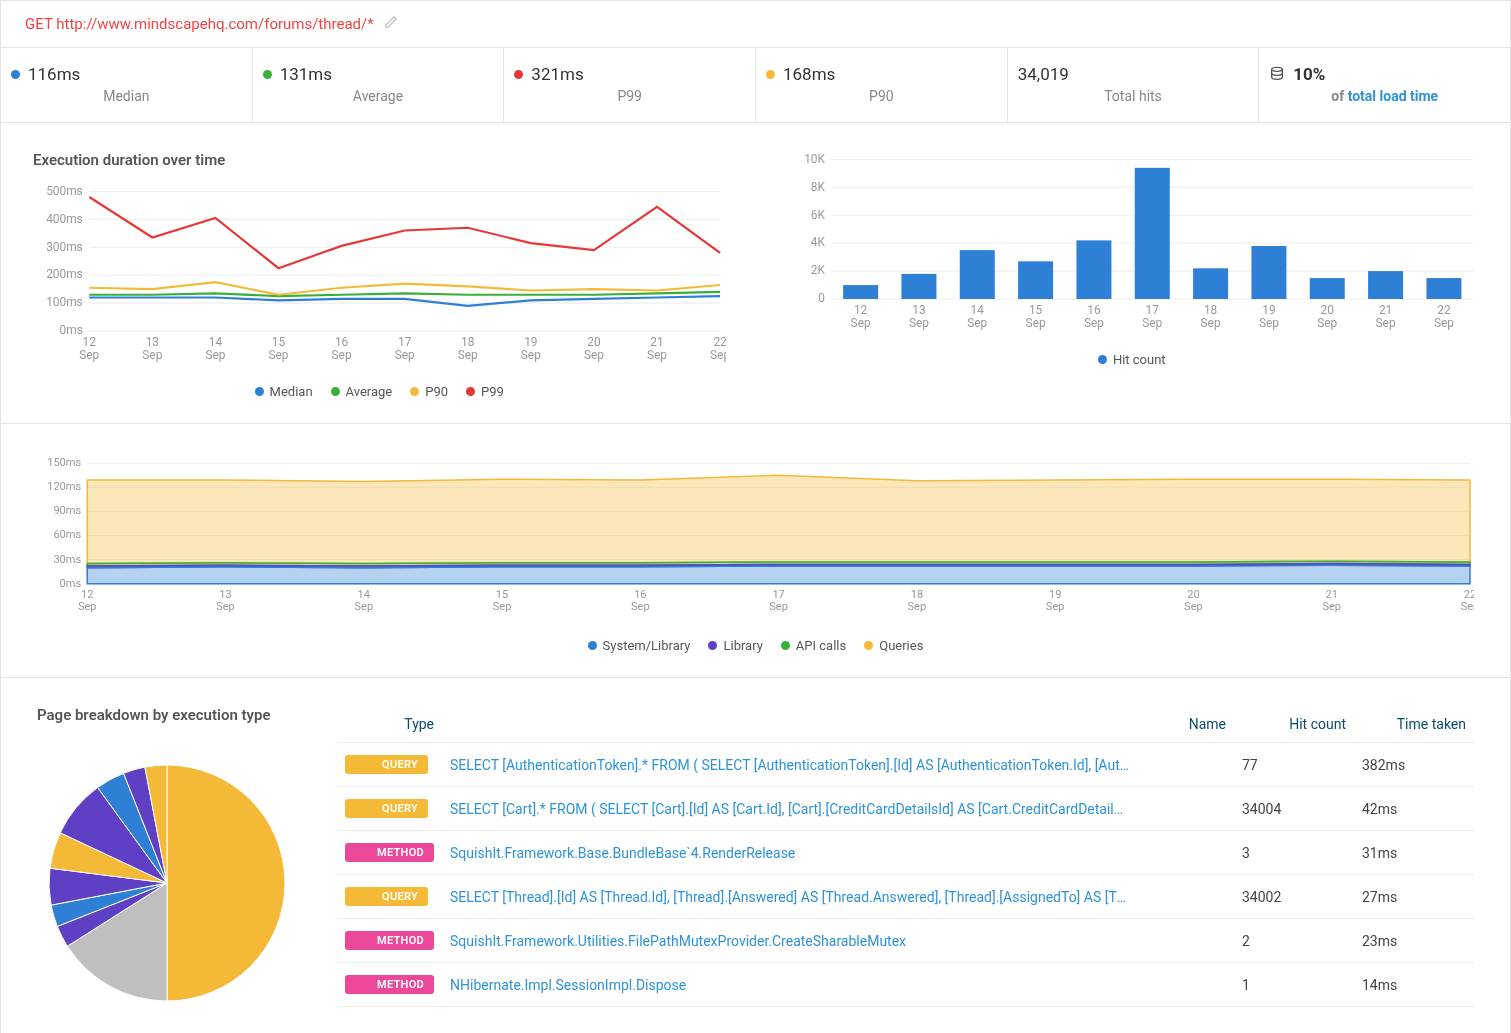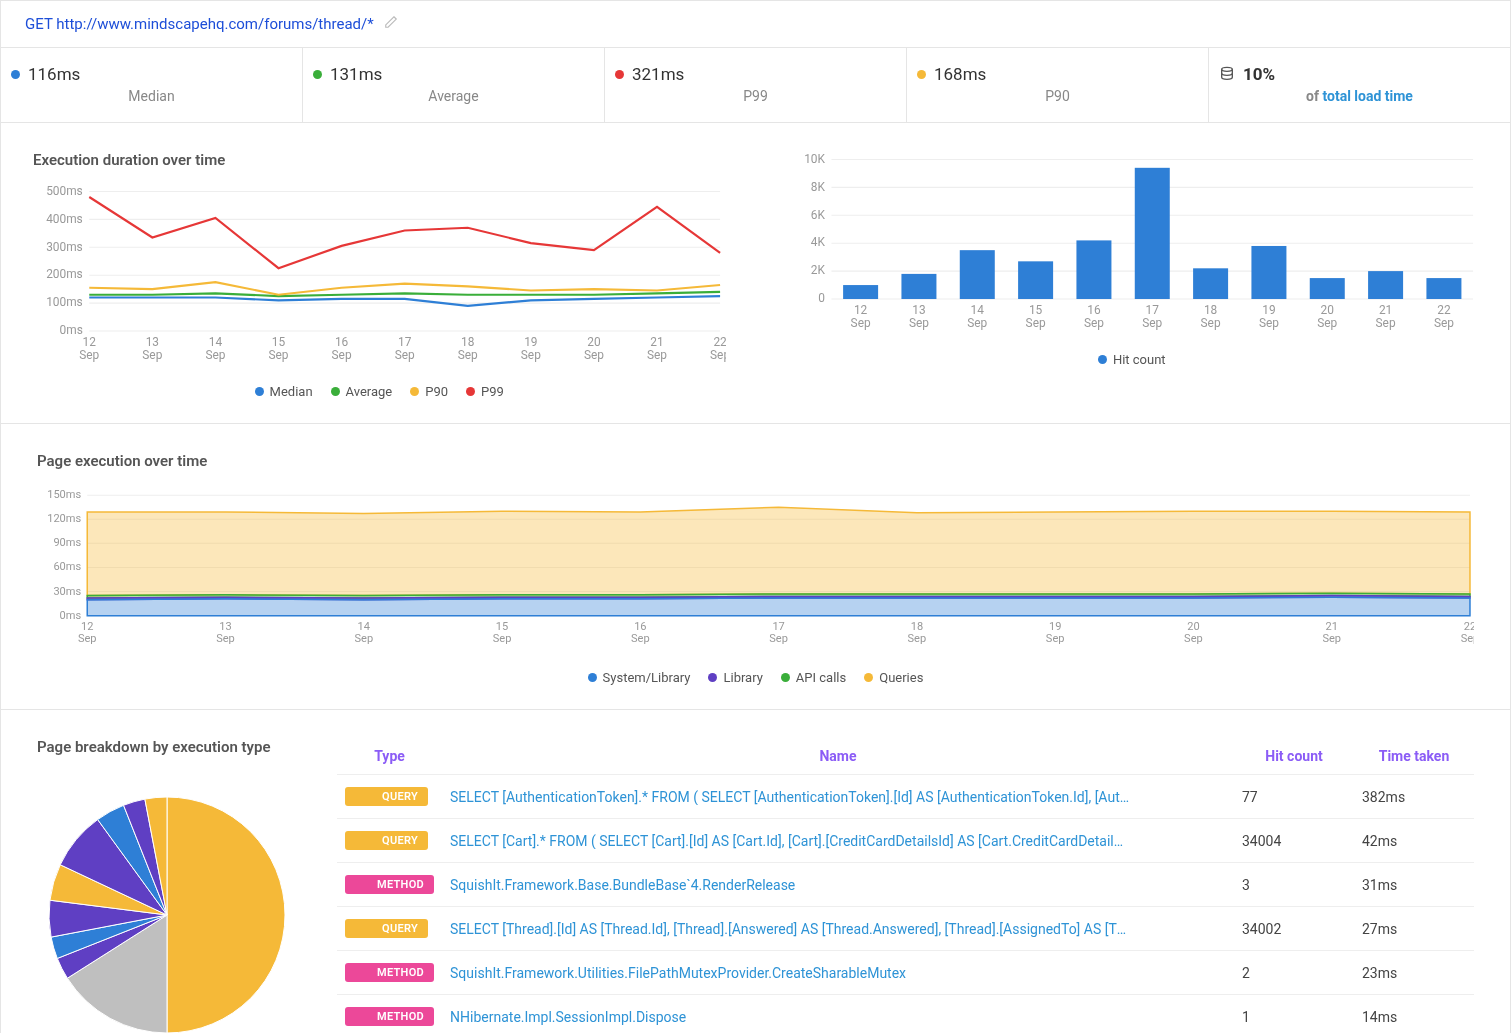--- a/index.html
+++ b/index.html
@@ -2,21 +2,21 @@
 <html><head>
 <meta charset="utf-8">
 <style>
 * { box-sizing: border-box; margin: 0; padding: 0; }
 body { font-family: -apple-system, BlinkMacSystemFont, "Segoe UI", Roboto, Helvetica, Arial, sans-serif; font-size: 13px; color: #444; background: #fff; }
 .page { width: 1511px; padding: 0; }
 .header {
   border: 1px solid #e5e5e5;
   padding: 14px 24px;
   font-size: 15px;
-  color: #1d4ed8;
+  color: #ef4444;
   display: flex;
   align-items: center;
   gap: 10px;
 }
 .edit-icon { color: #bbb; cursor: pointer; }
 .metrics-row { display: flex; border-left: 1px solid #e5e5e5; border-right: 1px solid #e5e5e5; border-bottom: 1px solid #e5e5e5; }
 .metric-card {
   flex: 1;
   border-right: 1px solid #e5e5e5;
   padding: 16px 10px 18px;
@@ -57,21 +57,21 @@
   border: 1px solid #e5e5e5;
   border-top: none;
   padding: 28px 36px 24px;
   display: flex;
   gap: 40px;
 }
 .pie-col { width: 260px; flex-shrink: 0; }
 .table-col { flex: 1; }
 
 table { width: 100%; border-collapse: collapse; font-size: 14px; }
-th { text-align: center; font-weight: 700; color: #8b5cf6; padding: 10px 8px; border-bottom: 1px solid #eee; }
+th { text-align: right; font-weight: 400; color: #0c4a6e; padding: 10px 8px; border-bottom: 1px solid #eee; }
 td { padding: 12px 8px; border-bottom: 1px solid #eee; vertical-align: middle; }
 .tag {
   display: inline-block;
   padding: 3px 10px;
   border-radius: 3px;
   font-size: 11px;
   font-weight: 600;
   color: #fff;
   letter-spacing: 0.3px;
 }
@@ -116,20 +116,26 @@
           <span>321ms</span>
         </div>
       <div class="metric-label">P99</div>
     </div>
     <div class="metric-card">
       <div class="metric-value">
           <span class="dot dot-orange"></span>
           <span>168ms</span>
         </div>
       <div class="metric-label">P90</div>
+    </div>
+    <div class="metric-card">
+      <div class="metric-value">
+          <span>34,019</span>
+        </div>
+      <div class="metric-label">Total hits</div>
     </div>
     <div class="metric-card">
       <div class="metric-value">
         <span class="db-icon">
           <svg width="16" height="16" viewBox="0 0 24 24" fill="none" stroke="#555" stroke-width="2">
               <ellipse cx="12" cy="5" rx="8" ry="3"></ellipse>
               <path d="M4 5v6c0 1.7 3.6 3 8 3s8-1.3 8-3V5"></path>
               <path d="M4 11v6c0 1.7 3.6 3 8 3s8-1.3 8-3v-6"></path>
             </svg>
         </span>
@@ -256,21 +262,20 @@
       <div class="legend">
         <div class="legend-item">
             <span class="dot dot-blue"></span>
             <span>Hit count</span>
           </div>
       </div>
     </div>
   </div>
 
   <div class="section-wide">
-    <div class="chart-title">Page execution over time</div>
     <svg id="area-chart" viewBox="0 0 1430 160" style="width:100%; height:175px">
         <line x1="50" y1="124" x2="1426" y2="124" stroke="#eee"></line>
         <text x="44" y="127" text-anchor="end" class="axis-text">0ms</text>
         <line x1="50" y1="100" x2="1426" y2="100" stroke="#eee"></line>
         <text x="44" y="103" text-anchor="end" class="axis-text">30ms</text>
         <line x1="50" y1="76" x2="1426" y2="76" stroke="#eee"></line>
         <text x="44" y="79" text-anchor="end" class="axis-text">60ms</text>
         <line x1="50" y1="52" x2="1426" y2="52" stroke="#eee"></line>
         <text x="44" y="55" text-anchor="end" class="axis-text">90ms</text>
         <line x1="50" y1="28" x2="1426" y2="28" stroke="#eee"></line>

